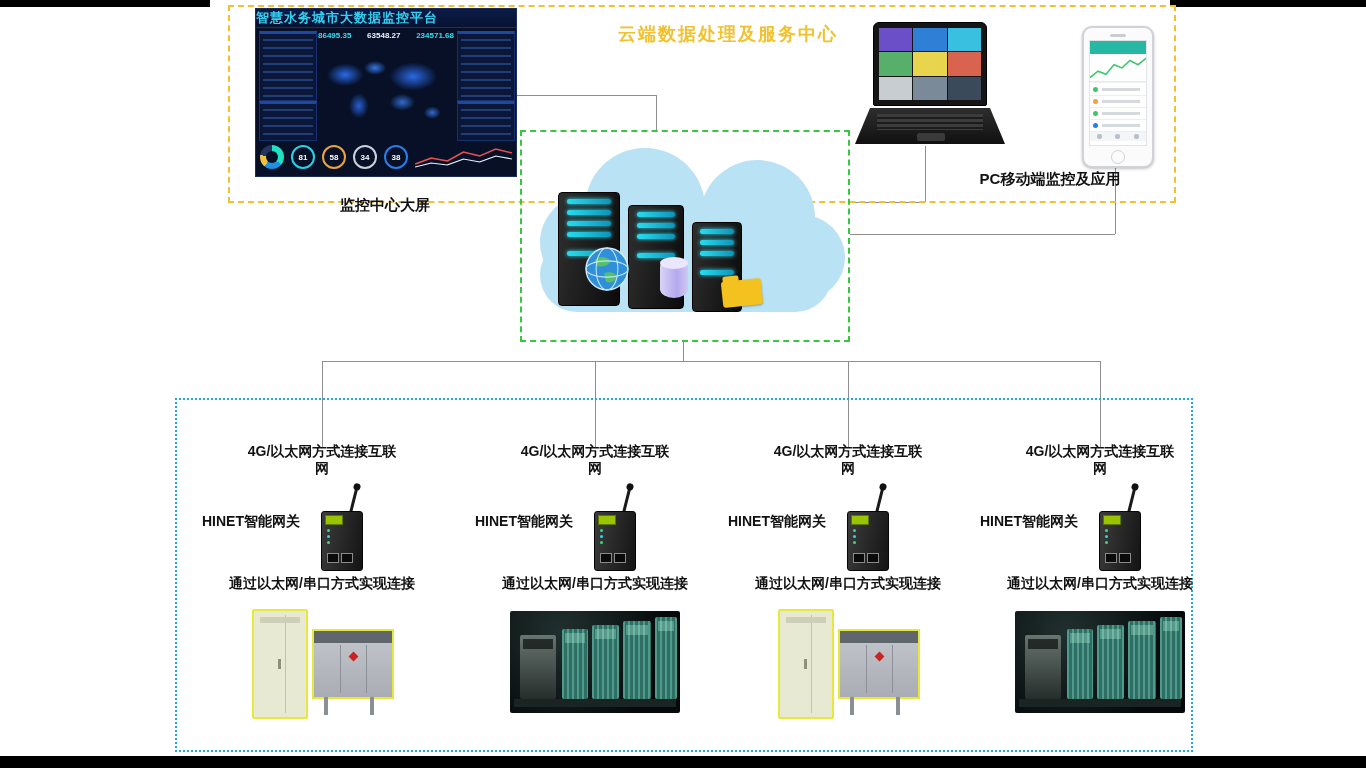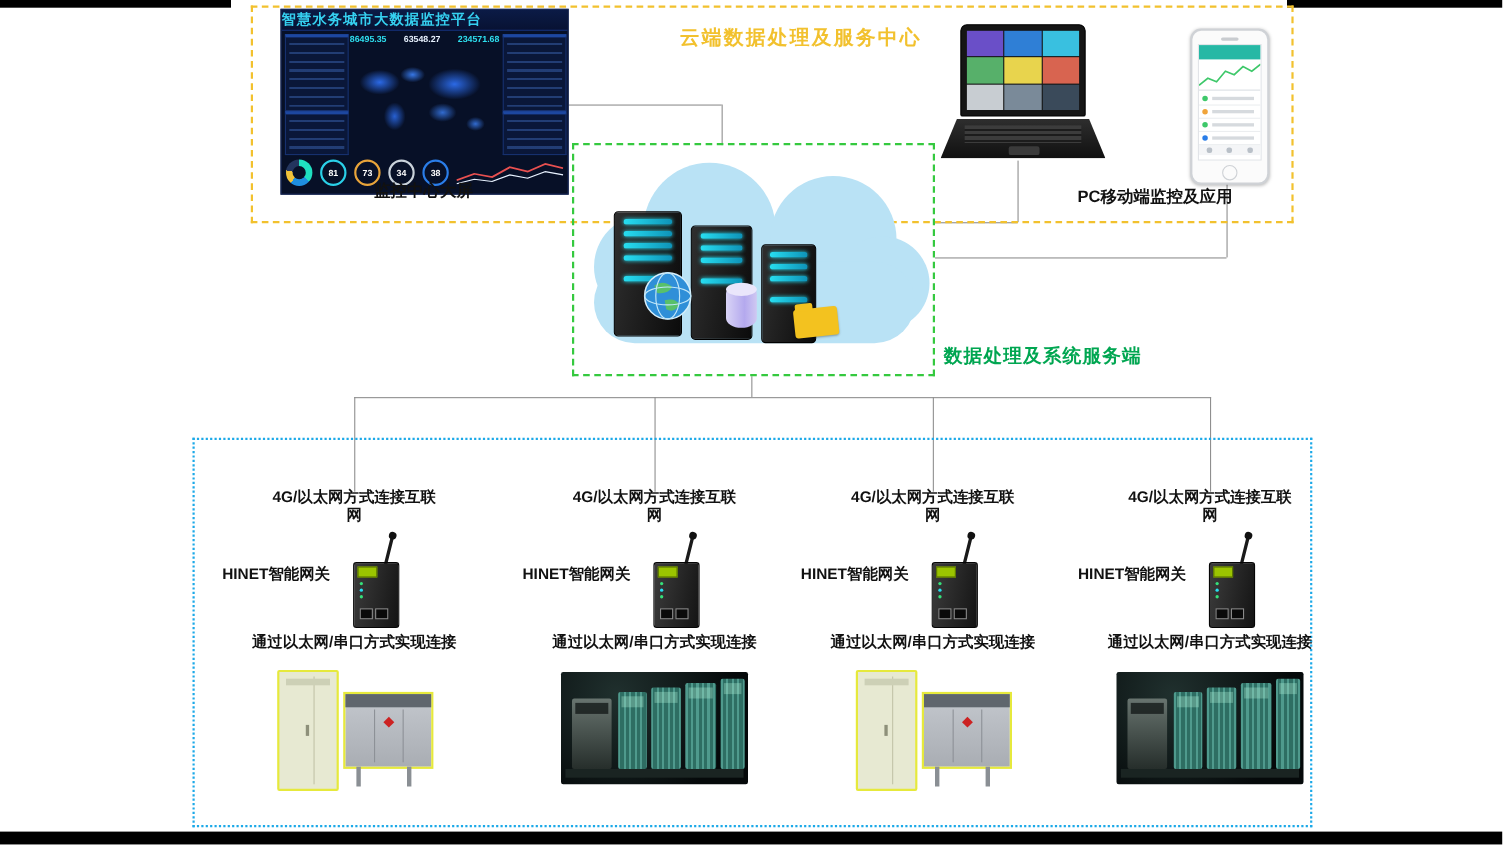--- a/index.html
+++ b/index.html
@@ -199,30 +199,30 @@
       </div>
     <div class="dash-stats">
       <span class="stat">86495.35</span>
       <span class="stat alt">63548.27</span>
       <span class="stat">234571.68</span>
     </div>
     <div class="dash-map"></div>
     <div class="dash-bottom">
       <div class="donut"></div>
       <div class="gauge g1">81</div>
-      <div class="gauge g2">73</div>
+      <div class="gauge g2">58</div>
       <div class="gauge g3">34</div>
       <div class="gauge g4">38</div>
       <svg class="dash-chart" viewBox="0 0 60 26" preserveAspectRatio="none">
         <polyline points="0,20 10,14 20,17 30,8 40,12 50,5 60,9" fill="none" stroke="#e85050" stroke-width="1.5"></polyline>
         <polyline points="0,23 10,19 20,21 30,15 40,18 50,12 60,15" fill="none" stroke="#e8f2ff" stroke-width="1"></polyline>
       </svg>
     </div>
   </div>
-  <div class="caption" style="left:255px;top:164px;width:260px">监控中心大屏</div>
+  <div class="caption" style="left:255px;top:196px;width:260px">监控中心大屏</div>
 
   <div id="laptop">
     <div class="lp-screen">
       <div class="lp-grid">
           <i></i>
           <i></i>
           <i></i>
           <i></i>
           <i></i>
           <i></i>
@@ -297,21 +297,20 @@
     </div>
   <svg id="globe" viewBox="0 0 34 34">
     <circle cx="17" cy="17" r="15.5" fill="#2f8fd8" stroke="#d5eefb" stroke-width="1"></circle>
     <path d="M8 10 q6 -4 12 1 q-3 5 -10 4 z" fill="#58c06a"></path>
     <path d="M15 20 q7 -2 10 3 q-4 6 -9 3 z" fill="#58c06a"></path>
     <ellipse cx="17" cy="17" rx="8" ry="15.5" fill="none" stroke="#bfe6f8" stroke-width="0.8"></ellipse>
     <ellipse cx="17" cy="17" rx="15.5" ry="6" fill="none" stroke="#bfe6f8" stroke-width="0.8"></ellipse>
   </svg>
   <div id="cylinder"></div>
   <div id="folder"></div>
-  <div id="side-label">数据处理及系统服务端</div>
 
   <div class="zone" id="zone-field"></div>
 
   <div class="fcol" style="left:197px">
     <div class="net"><span>4G/以太网方式连接互联网</span></div>
     <div class="gwlabel">HINET智能网关</div>
     <div class="gateway">
       <div class="gw-antenna"></div>
       <div class="gw-body"></div>
       <div class="gw-term"></div>

